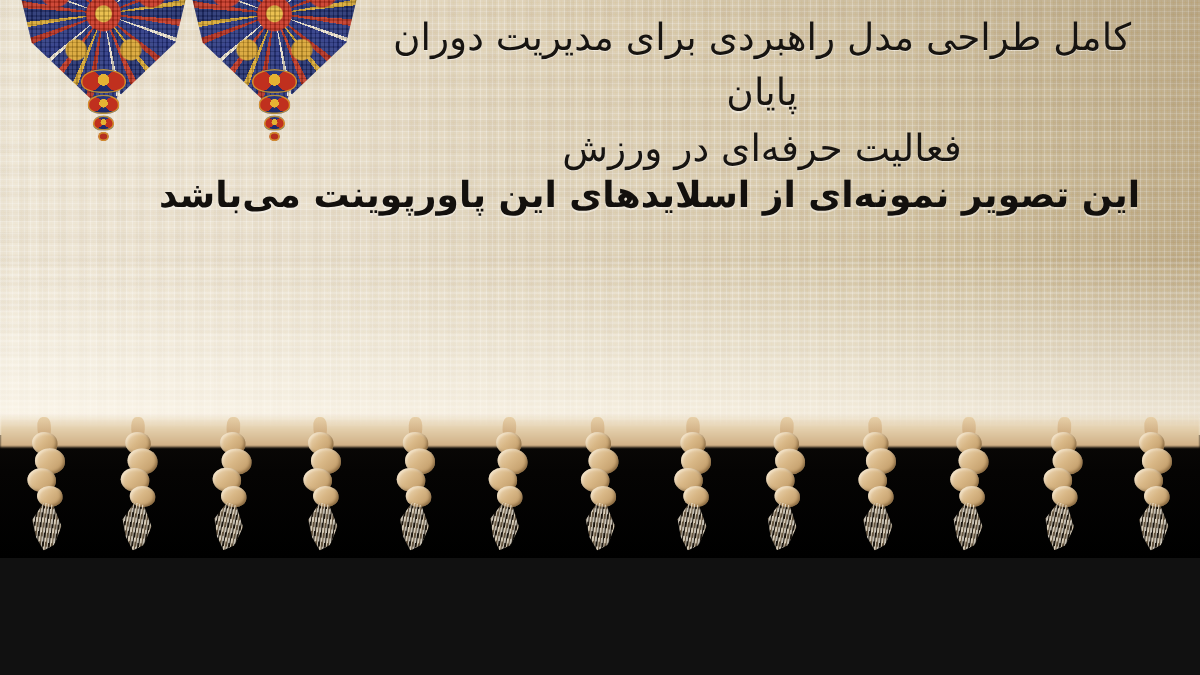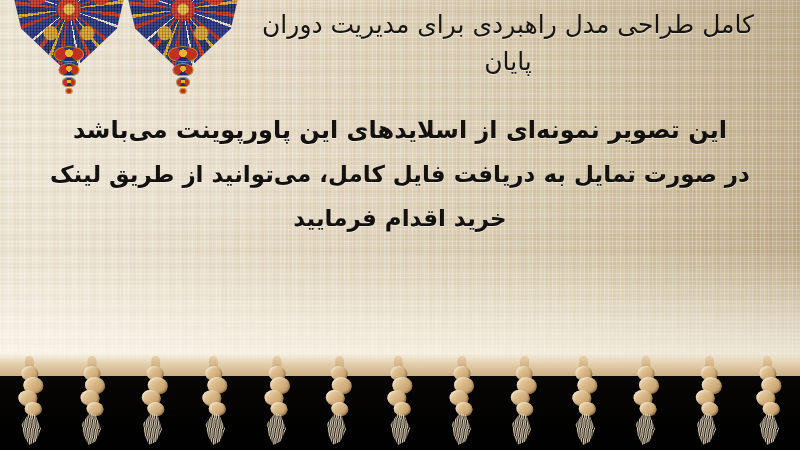--- a/index.html
+++ b/index.html
@@ -1,21 +1,21 @@
 <!DOCTYPE html>
 <html lang="fa" dir="rtl"><head>
 <meta charset="utf-8">
 <title>Persian Carpet Slide</title>
 <style>
   html,body{margin:0;padding:0;background:#111;}
   *{box-sizing:border-box;}
 
   .slide{
     position:relative;
-    width:800px;height:450px;
+    width:800px;height:372px;
     overflow:hidden;
     font-family:"DejaVu Sans","Liberation Sans",sans-serif;
     background:#d9cab0;
   }
 
   
   .canvas-base{
     position:absolute;inset:0;
     background:
       linear-gradient(110deg,#efe8d8 0%, #e9dfcb 18%, #ddd0b6 42%, #d6c8ab 64%, #cdbd9c 84%, #c3b18d 100%);
@@ -109,21 +109,21 @@
     text-align:center;color:#171411;
     font-size:25px;line-height:37px;font-weight:400;
     letter-spacing:0;
     text-shadow:0 1px 0 rgba(255,255,255,.45);
   }
   .body-block{
     position:absolute;left:40px;right:40px;top:108px;
     text-align:center;color:#13100d;
     font-size:23px;line-height:44px;font-weight:700;
   }
-  .body-line{text-shadow:0 1px 0 rgba(255,255,255,.40);}
+  .body-line{text-shadow:0 1px 0 rgba(255,255,255,.40);text-align:right;}
   .body-line.lead{font-size:24px;}
 
   
   .black-band{
     position:absolute;left:0;right:0;bottom:0;height:82px;
     background:linear-gradient(to bottom,#0a0806 0%,#050403 30%,#000 100%);
   }
   .fringe-edge{
     position:absolute;left:0;right:0;bottom:74px;height:22px;
     background:linear-gradient(to bottom, rgba(232,215,186,0) 0%, #e3cfac 45%, #cfae83 100%);
@@ -193,25 +193,25 @@
     <div class="pendant p-2">
       <div class="pend-bead pb-a"></div>
       <div class="pend-bead pb-b"></div>
       <div class="pend-bead pb-c"></div>
       <div class="pend-bead pb-d"></div>
     </div>
   </div>
 
   <div class="title-block">
     <div>کامل طراحی مدل راهبردی برای مدیریت دوران پایان</div>
+    <div>فعالیت حرفه‌ای در ورزش</div>
   </div>
 
   <div class="body-block">
     <div class="body-line lead">این تصویر نمونه‌ای از اسلایدهای این پاورپوینت می‌باشد</div>
-    <div class="body-line">در صورت تمایل به دریافت فایل کامل، می‌توانید از طریق لینک خرید اقدام فرمایید</div>
   </div>
 
   <div class="black-band"></div>
   <div class="fringe-edge"></div>
   <div class="fringe-row" id="fringe-row">
       <div class="tassel" style="left: 7.76923px; transform: rotate(-2.2deg);">
         <div class="thread-link"></div>
         <div class="knot k1"></div>
         <div class="knot k2"></div>
         <div class="knot k3"></div>

